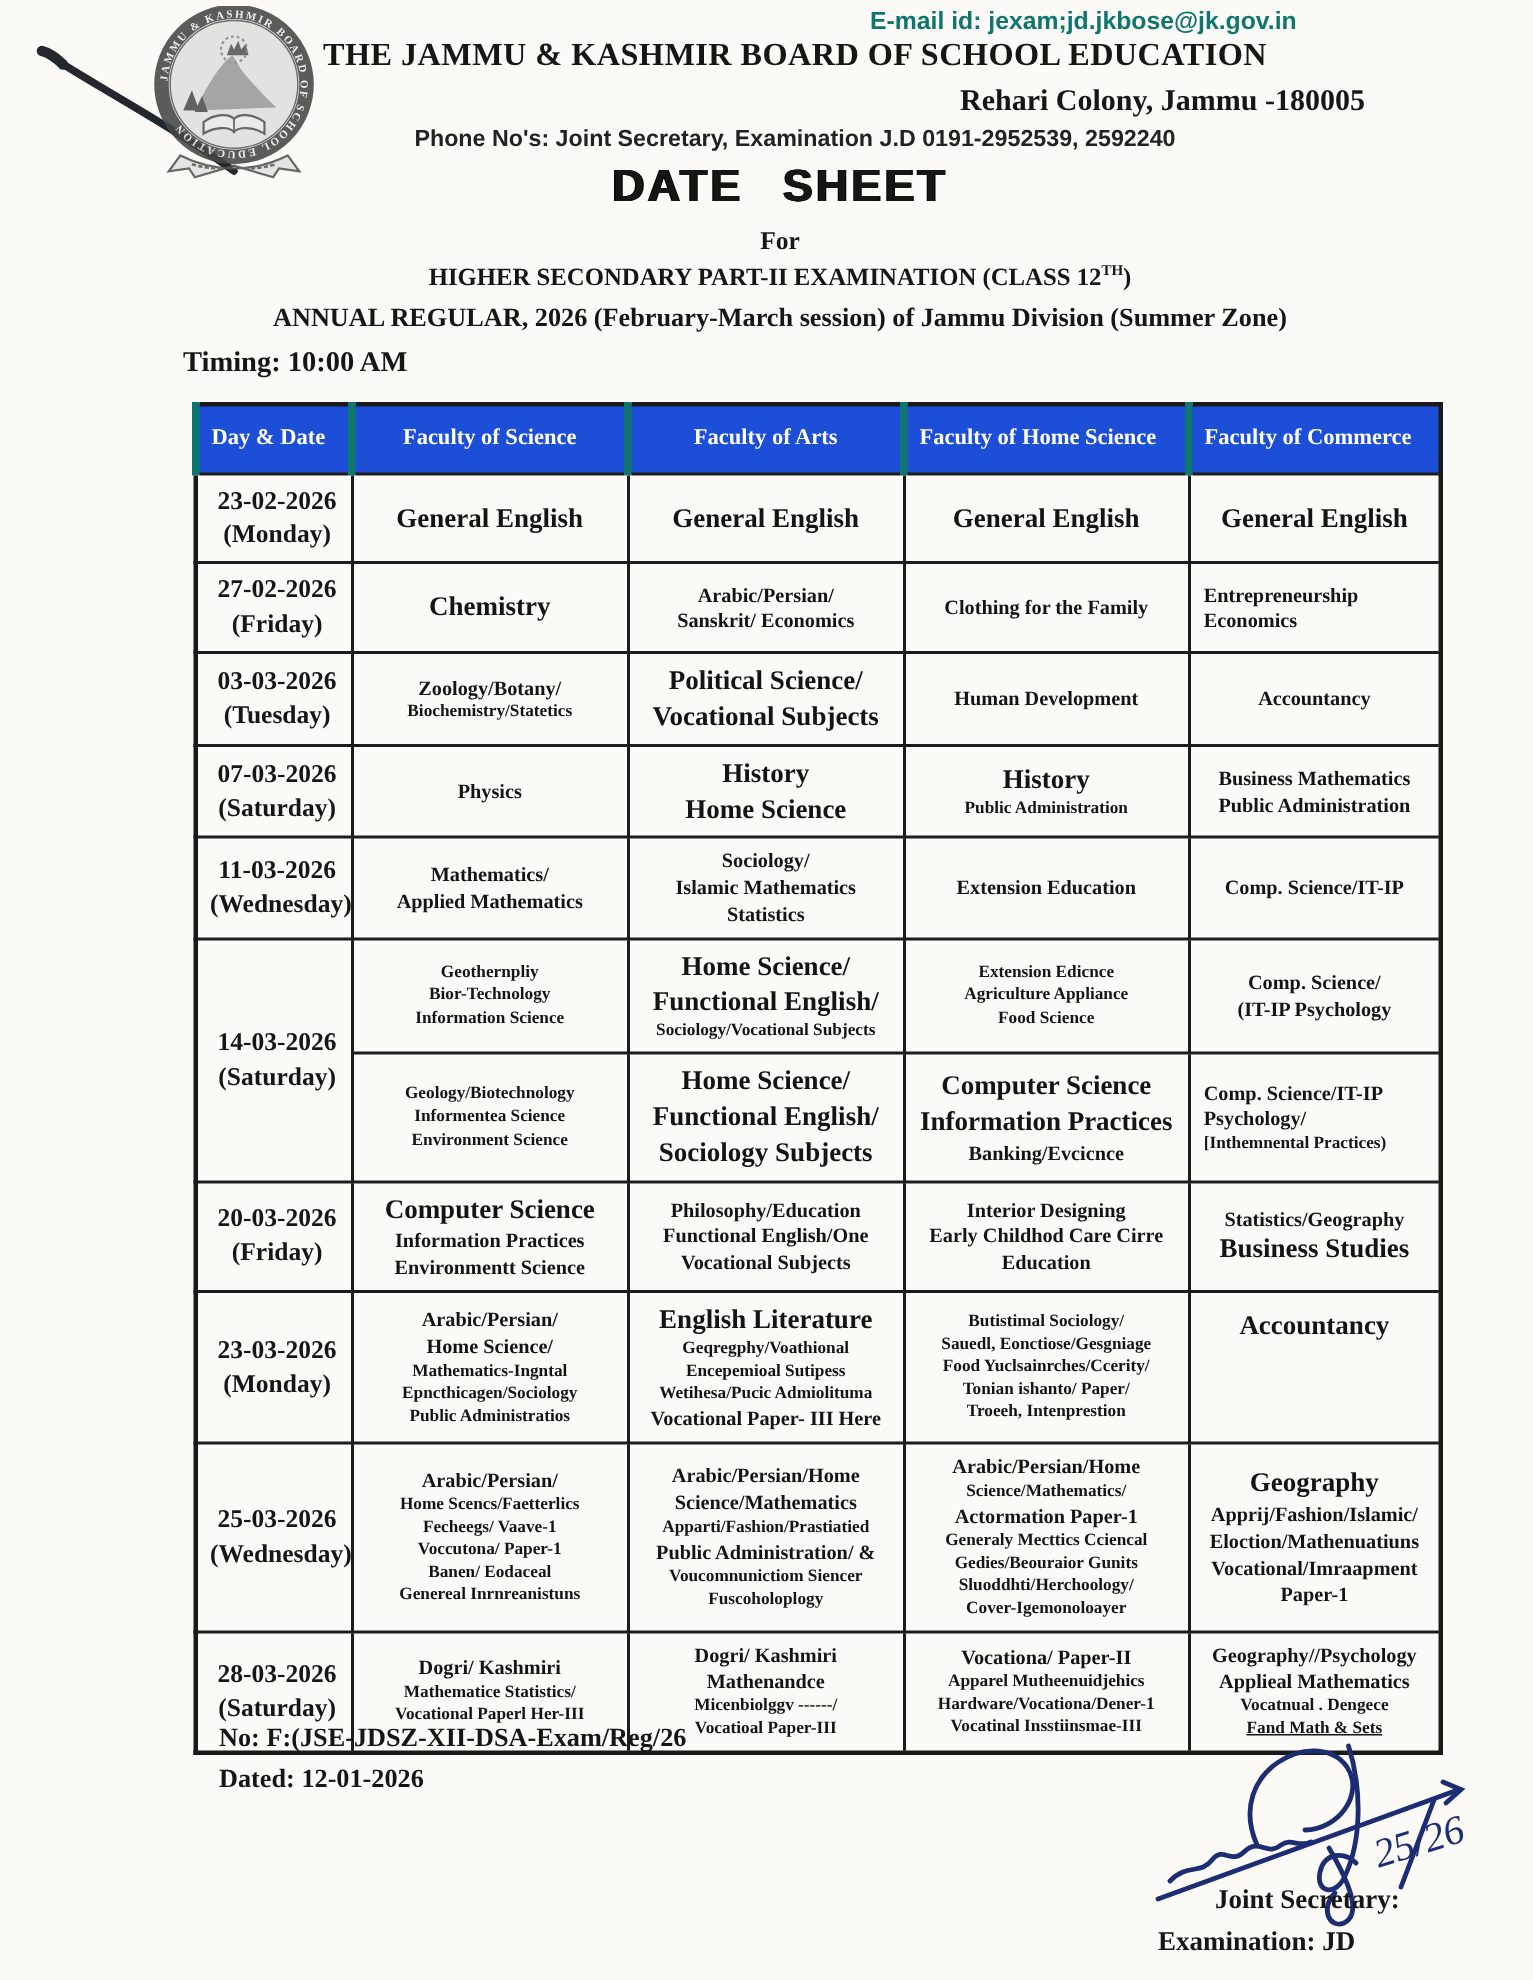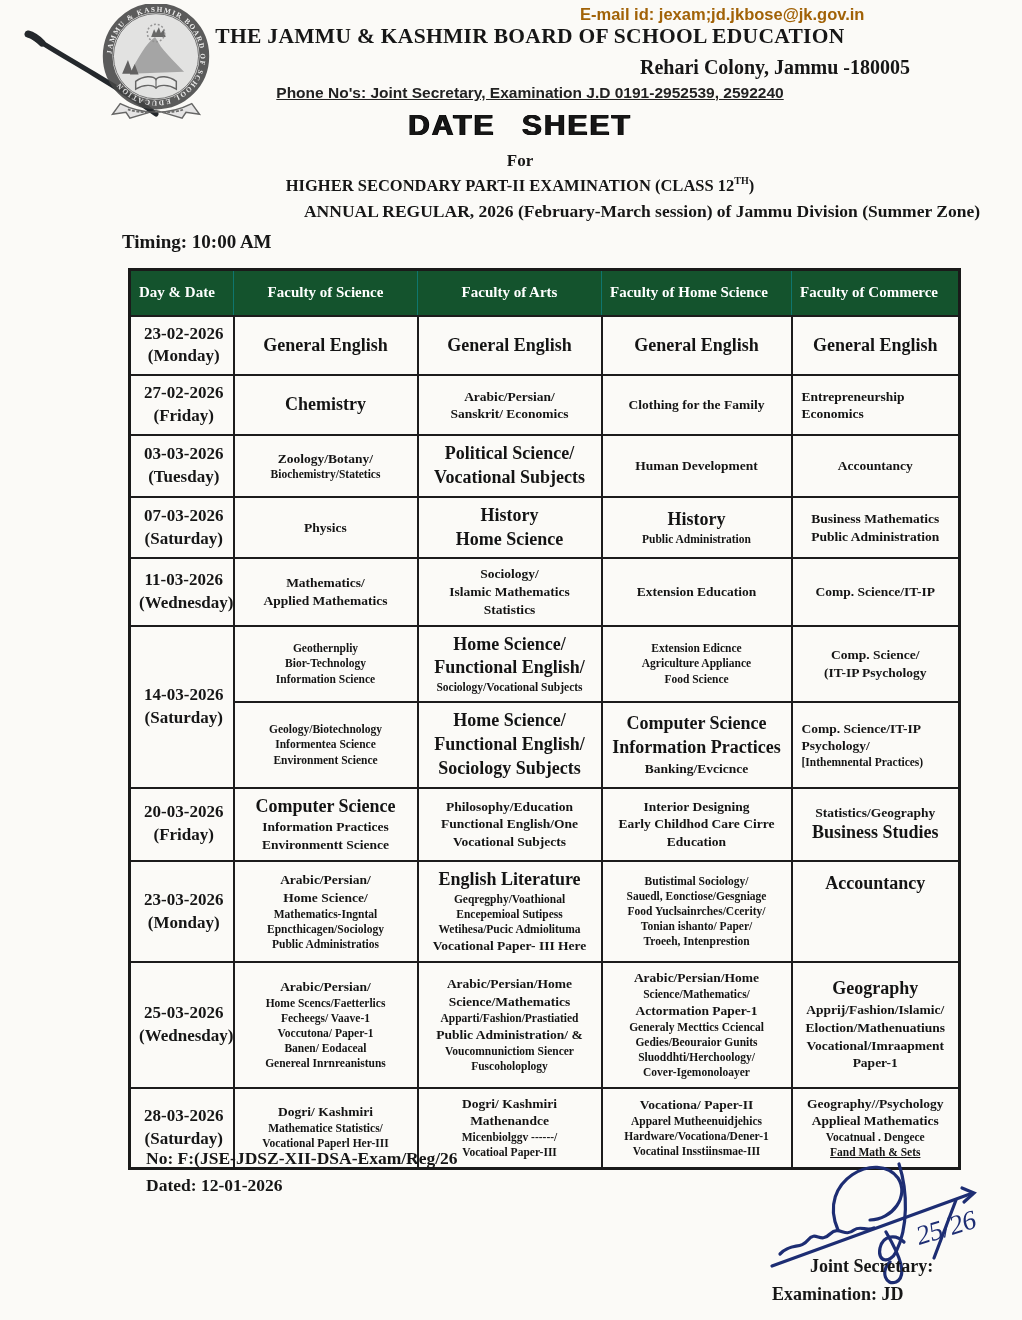--- a/index.html
+++ b/index.html
@@ -8,46 +8,46 @@
     position:relative;
     width:1022px; height:1320px;
     background:#fbfaf7;
     font-family:"Liberation Serif", serif;
     color:#161616;
     overflow:hidden;
   }
   .abs { position:absolute; }
 
   
-  .email-line{ top:5px; left:580px; width:430px; font:700 16.5px "Liberation Sans",sans-serif; color:#a16207; }
+  .email-line{ top:5px; left:580px; width:430px; font:700 16.5px "Liberation Sans",sans-serif; color:#0f766e; }
   .pen-mark{ top:26px; left:24px; width:150px; height:100px; }
   .board-logo{ top:4px; left:92px; width:128px; height:118px; filter:grayscale(1) contrast(.85); opacity:.88; }
   .board-name{ top:24px; left:150px; width:760px; text-align:center; font:700 21.5px "Liberation Serif",serif; letter-spacing:.3px; }
   .board-address{ top:56px; left:150px; width:760px; text-align:right; font:700 20px "Liberation Serif",serif; }
-  .phone-line{ top:84px; left:150px; width:760px; text-align:center; font:600 15.5px "Liberation Sans",sans-serif; color:#222;text-decoration:underline; }
+  .phone-line{ top:84px; left:150px; width:760px; text-align:center; font:600 15.5px "Liberation Sans",sans-serif; color:#222; }
   .page-title{ top:108px; left:100px; width:840px; text-align:center;
     font:700 30px "Liberation Sans",sans-serif; letter-spacing:2px; word-spacing:16px;
     text-shadow:.7px 0 0 #000, -.7px 0 0 #000; }
   .for-label{ top:151px; left:100px; width:840px; text-align:center; font:600 17px "Liberation Serif",serif; }
   .exam-line{ top:175px; left:100px; width:840px; text-align:center; font:700 16.5px "Liberation Serif",serif; }
   .exam-line sup{ font-size:10px; }
-  .session-line{ top:201px; left:60px; width:920px; text-align:right; font:700 17.5px "Liberation Serif",serif; }
+  .session-line{ top:201px; left:60px; width:920px; text-align:center; font:700 17.5px "Liberation Serif",serif; }
   .timing-line{ top:231px; left:122px; font:700 19px "Liberation Serif",serif; }
 
   
   .sheet-table{
     position:absolute; top:268px; left:128px;
     width:830px; border-collapse:collapse; table-layout:fixed;
     border:3px solid #1a1a1a;
   }
   .sheet-table th{
-    background:#14532d; color:#fff;
+    background:#1d4ed8; color:#fff;
     font:700 15px "Liberation Serif",serif;
     padding:7px 8px; height:46px;
-    border-left:1px solid #0f766e; vertical-align:middle;
+    border-left:5px solid #0f766e; vertical-align:middle;
   }
   .sheet-table th.c{ text-align:center; }
   .sheet-table th.l{ text-align:left; }
   .sheet-table td{
     border:2px solid #1c1c1c;
     vertical-align:middle; text-align:center;
     padding:6px 4px;
   }
   .date-cell{ text-align:right; padding-left:8px !important; }
   .date-line{ font:700 17px "Liberation Serif",serif; line-height:1.35; }

